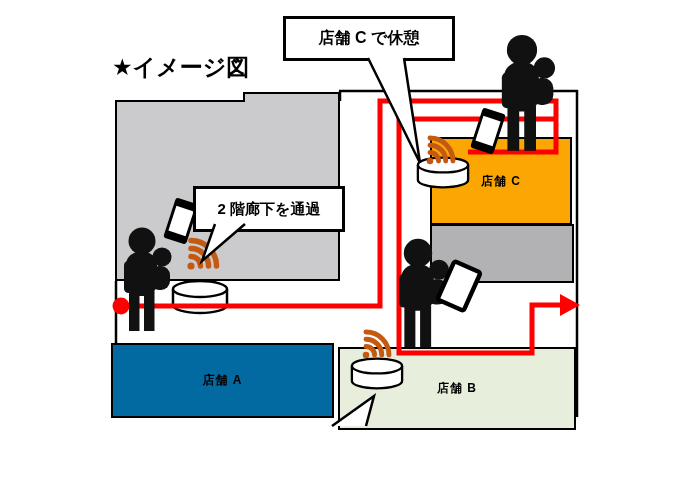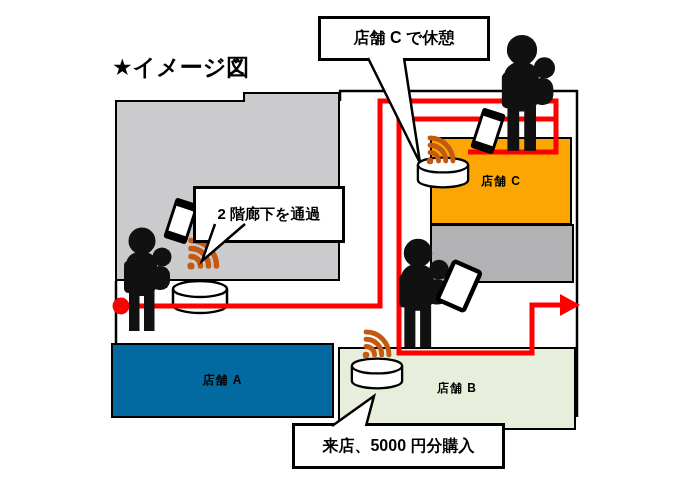--- a/index.html
+++ b/index.html
@@ -94,31 +94,28 @@
 
     <use href="#person-child" transform="translate(142,241)"></use>
     <use href="#person-child" transform="translate(418,253) scale(1.05)"></use>
     <use href="#person-child" transform="translate(522,50) scale(1.12)"></use>
 
     <use href="#phone" transform="translate(181,221) rotate(18)"></use>
     <use href="#phone" transform="translate(488,131) rotate(18)"></use>
     <use href="#tablet" transform="translate(459,286) rotate(24) scale(1.1)"></use>
   </svg>
 
-  <div class="bubble big" style="left:283px; top:16px; width:172px; height:45px;margin-left:35px;">
+  <div class="bubble big" style="left:283px; top:16px; width:172px; height:45px;">
     <span>店舗 C で休憩</span>
   </div>
 
-  <div class="bubble" style="left:193px; top:186px; width:152px; height:57px;">
+  <div class="bubble" style="left:193px; top:186px; width:152px; height:46px;">
     <span>2 階廊下を通過</span>
   </div>
 
-  <div class="bubble big" style="left:292px; top:423px; width:213px; height:46px;">
-    <span>来店、5000 円分購入</span>
-  </div>
 
   <svg class="tails" width="687" height="486" viewBox="0 0 687 486">
     <path d="M368,58 L420,163 L404,58 Z" fill="#fff"></path>
     <path d="M368,58 L420,163 L404,58" fill="none" stroke="#000" stroke-width="2.5"></path>
     <path d="M215,224 L202,261 L245,224 Z" fill="#fff"></path>
     <path d="M215,224 L202,261 L245,224" fill="none" stroke="#000" stroke-width="2.5"></path>
     <path d="M332,426 L374,396 L366,426 Z" fill="#fff"></path>
     <path d="M332,426 L374,396 L366,426" fill="none" stroke="#000" stroke-width="2.5"></path>
   </svg>
 

